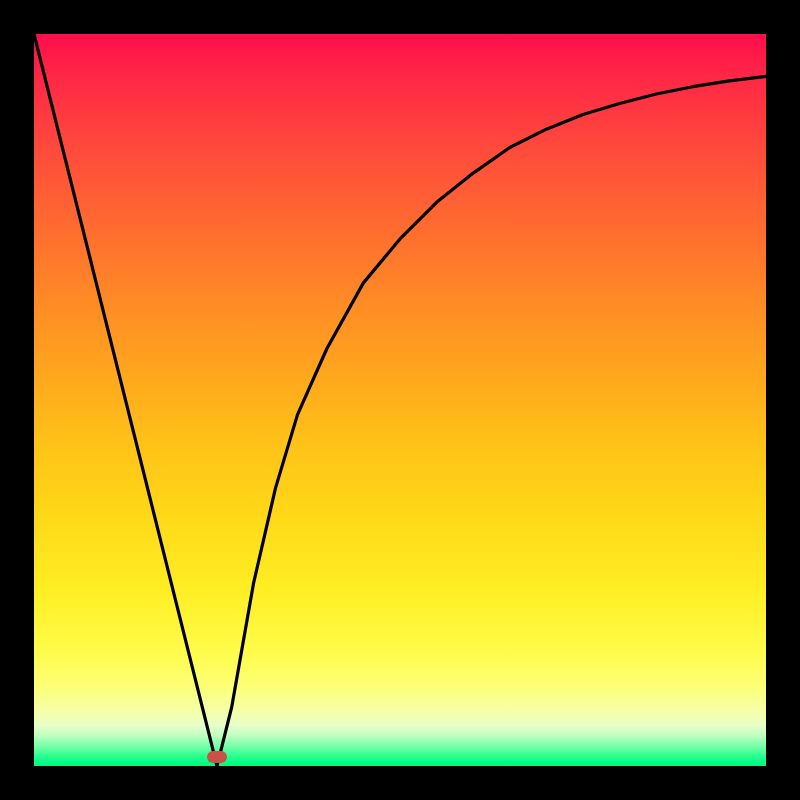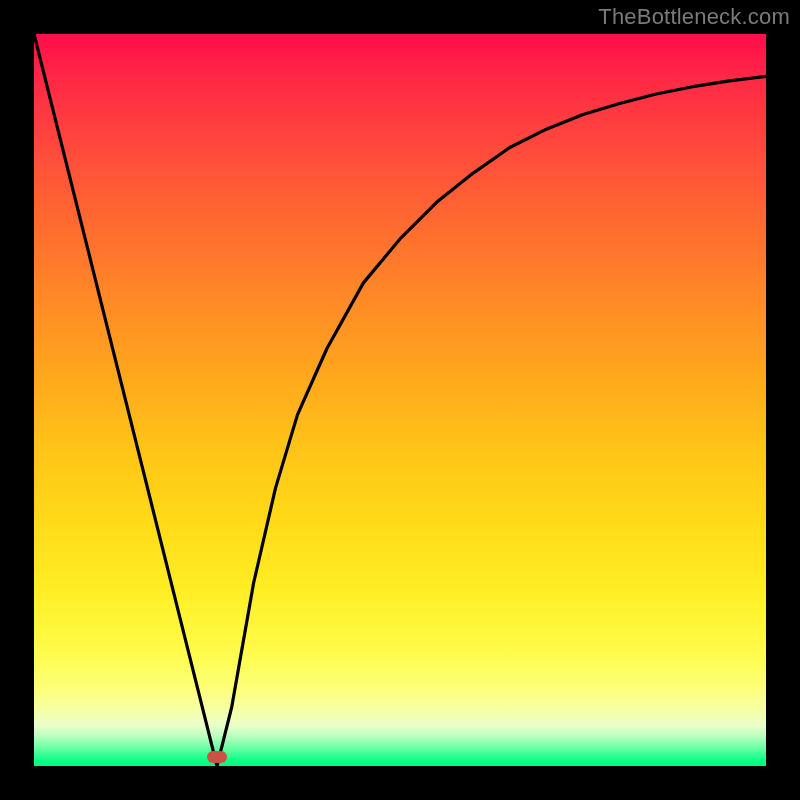--- a/index.html
+++ b/index.html
@@ -100,14 +100,13 @@
                L 585.6 69.54
                L 622.2 60.02
                L 658.8 52.70
                L 695.4 46.85
                L 732 42.46" fill="none" stroke="#000" stroke-width="3.2" stroke-linecap="round" stroke-linejoin="round"></path>
     </svg>
 
     <div class="marker" style="left:173px; top:717px;"></div>
   </div>
 
-  <div class="watermark">TheBottleneck.com</div>
 </div>
 
 </body></html>

